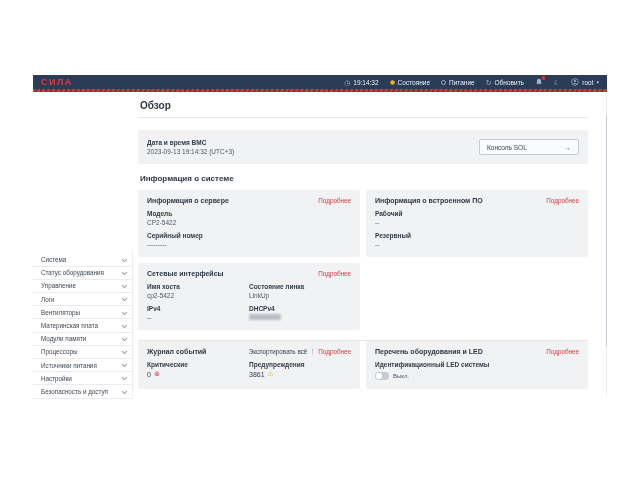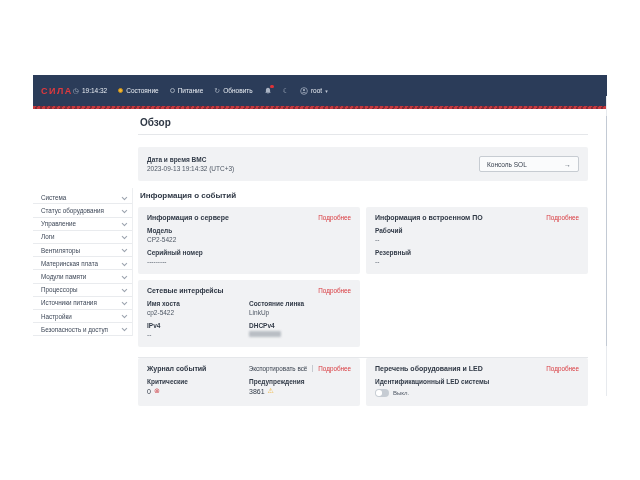--- a/index.html
+++ b/index.html
@@ -1,37 +1,37 @@
 <!DOCTYPE html>
 <html><head>
 <meta charset="utf-8">
 <style>
   * { margin:0; padding:0; box-sizing:border-box; }
   html,body { width:640px; height:480px; background:#ffffff; overflow:hidden;
               font-family:"Liberation Sans","DejaVu Sans",sans-serif; }
   .app { position:absolute; left:33px; top:75px; width:574px; background:#fff; }
 
   
-  .navbar { height:31px; background:#2b3c59; display:flex; align-items:center;
-            padding:0 8px; }
+  .navbar { height:14px; background:#2b3c59; display:flex; align-items:center;
+            justify-content:space-between; padding:0 8px; }
   .nav-edge { height:3px; background:repeating-linear-gradient(115deg,#c9393f 0 2.5px,#7e2d36 2.5px 4.5px); }
   .logo { color:#e0393e; font-weight:bold; font-size:9px; letter-spacing:1.5px; }
   .nav-right { display:flex; align-items:center; gap:11px; }
   .nav-item { display:flex; align-items:center; gap:3px; color:#e9edf3; font-size:6.5px; cursor:default; }
   .glyph { font-size:7px; line-height:7px; color:#aab4c4; }
   .dot { width:5px; height:5px; border-radius:50%; display:inline-block; }
   .dot-status { background:#f2b632; border:1px solid #c78f1b; }
   .ring { width:5px; height:5px; border-radius:50%; border:1.4px solid #9aa5b5; display:inline-block; }
   .bell-wrap { position:relative; }
   .badge { position:absolute; top:-2px; right:-2px; width:3.5px; height:3.5px;
            border-radius:50%; background:#e03238; }
   .caret { font-size:5px; color:#c3cbd8; }
 
   
-  .body-row { display:flex; align-items:center; }
+  .body-row { display:flex; align-items:flex-end; }
   .sidebar { width:100px; background:#fff; border-right:1px solid #eceef0; padding-top:3px; }
   .side-item { display:flex; align-items:center; justify-content:space-between;
                height:13.2px; padding:0 7px 0 8px; border-bottom:1px solid #e9ebee;
                font-size:6.3px; color:#3d4757; cursor:pointer; }
   .chev { width:3.5px; height:3.5px; border-right:1px solid #9aa2ad; border-bottom:1px solid #9aa2ad;
           transform:rotate(45deg) translateY(-1px); }
 
   .main { flex:1; padding:5px 19px 10px 5px; }
   .page-title { font-size:10px; font-weight:bold; color:#2e3744; margin:3px 0 6px 2px; }
   .rule { border-bottom:1px solid #e5e7ea; }
@@ -181,21 +181,21 @@
         <div>
           <div class="lbl">Дата и время BMC</div>
           <div class="val">2023-09-13 19:14:32 (UTC+3)</div>
         </div>
         <div class="sol-btn">
           <span>Консоль SOL</span>
           <span class="sol-arrow">→</span>
         </div>
       </div>
 
-      <div class="section-h">Информация о событий</div>
+      <div class="section-h">Информация о системе</div>
       <div class="grid">
         <div class="card">
           <div class="card-head">
             <span class="card-title">Информация о сервере</span>
             <span class="more">Подробнее</span>
           </div>
           <div class="field">
             <div class="lbl">Модель</div>
             <div class="val">CP2-5422</div>
           </div>

